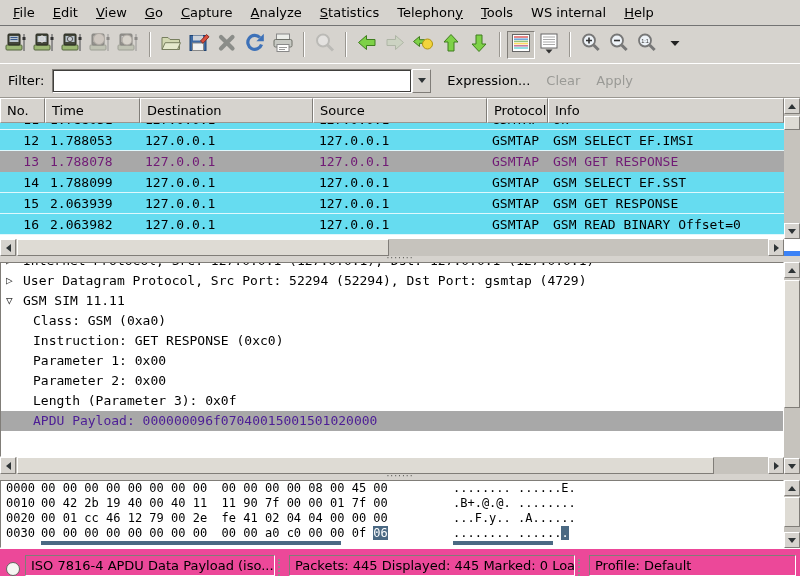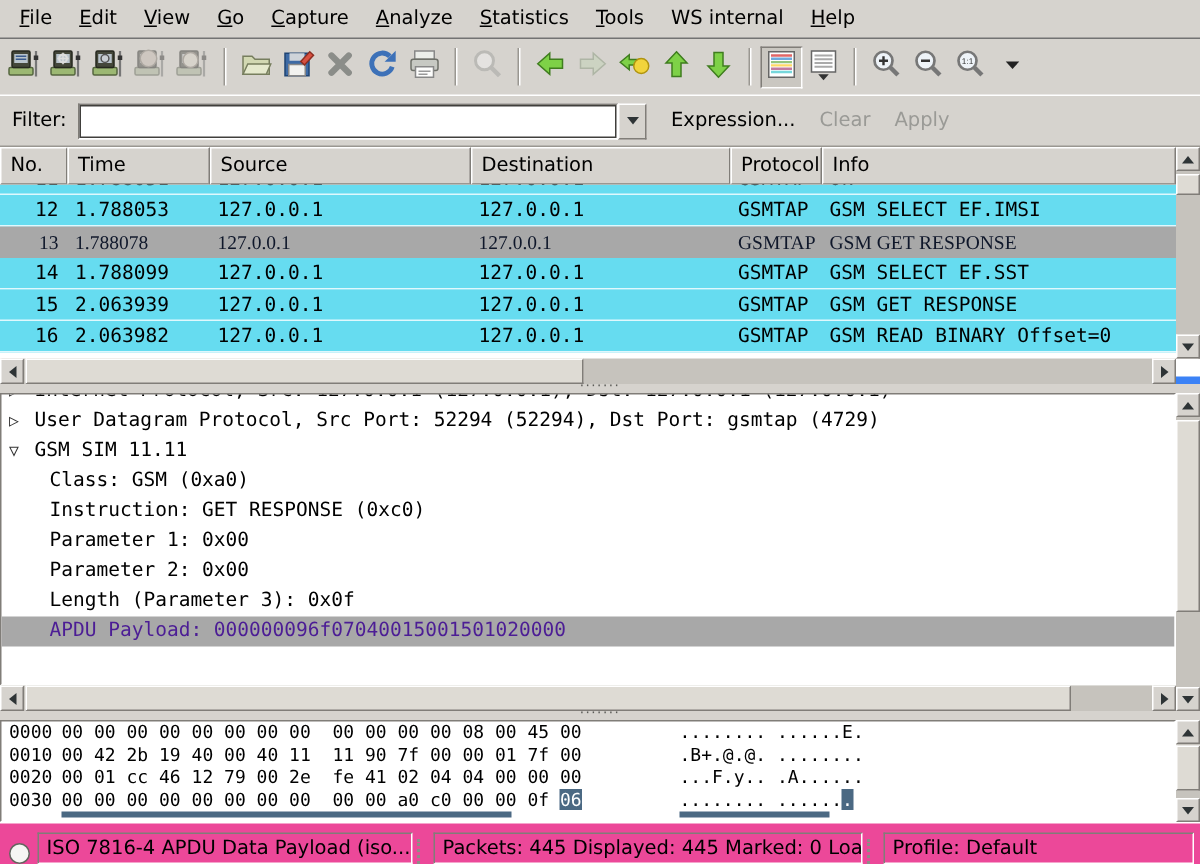--- a/index.html
+++ b/index.html
@@ -31,21 +31,21 @@
   .tri-r { width:0; height:0; border:4px solid transparent; border-left:5px solid #2e3436; margin-left:4px; }
   .fbtn { margin-left:16px; }
   .fbtn.dim { color:#9a9a96; }
 
   
   .listpane { height:158px; position:relative; background:#fff; flex:0 0 auto; border-bottom:5px solid #3b82f6; }
   .listheader { display:flex; height:25px; width:784px; }
   .hcell { background:#d6d3ce; border:1px solid; border-color:#fff #807d78 #9a9791 #fff; line-height:23px; padding-left:6px; overflow:hidden; white-space:nowrap; flex:0 0 auto; }
   .listbody { width:784px; height:116px; background:#fff; overflow:hidden; font-family:"DejaVu Sans Mono", monospace; }
   .prow { display:flex; height:21px; line-height:21px; background:var(--row-udp); border-bottom:1px solid #dff8fd; white-space:nowrap; }
-  .prow.selected { background:var(--sel-gray); color:#0f172a; border-bottom-color:var(--sel-gray);font-family:Liberation Serif, serif; }
+  .prow.selected { background:var(--sel-gray); color:#701a75; border-bottom-color:var(--sel-gray); }
   .pcell { flex:0 0 auto; overflow:hidden; padding-left:5px; }
   .pcell.no { text-align:right; padding-right:6px; padding-left:0; }
   .rowclip { height:7px; overflow:hidden; }
   .rowclip .prow { margin-top:-14px; }
   .list-hscroll { position:absolute; left:0; bottom:0; width:784px; }
   .list-vscroll { position:absolute; right:0; top:0; width:16px; height:141px; }
 
   
   .hscroll { height:17px; background:#c6c3bd; position:relative; }
   .vscroll { width:16px; background:#c6c3bd; position:absolute; }
@@ -101,20 +101,21 @@
 <div class="win">
 
   <div class="menubar" id="menubar">
       <div class="mitem"><u>F</u>ile</div>
       <div class="mitem"><u>E</u>dit</div>
       <div class="mitem"><u>V</u>iew</div>
       <div class="mitem"><u>G</u>o</div>
       <div class="mitem"><u>C</u>apture</div>
       <div class="mitem"><u>A</u>nalyze</div>
       <div class="mitem"><u>S</u>tatistics</div>
+      <div class="mitem">Telephon<u>y</u></div>
       <div class="mitem"><u>T</u>ools</div>
       <div class="mitem">WS internal</div>
       <div class="mitem"><u>H</u>elp</div>
     </div>
 
   <div class="toolbar" id="toolbar">
       <div class="tbtn">
         <span><svg viewBox="0 0 24 24" width="24" height="24">
             <rect x="1" y="14" width="16" height="5" rx="1" fill="#9cb873" stroke="#55663f"></rect>
             <rect x="3" y="3" width="12" height="11" rx="1" fill="#44473a" stroke="#26281f"></rect>
@@ -291,22 +292,22 @@
     </div>
     <span class="fbtn">Expression...</span>
     <span class="fbtn dim">Clear</span>
     <span class="fbtn dim">Apply</span>
   </div>
 
   <div class="listpane">
     <div class="listheader" id="listheader">
         <div class="hcell" style="width: 45px;">No.</div>
         <div class="hcell" style="width: 95px;">Time</div>
+        <div class="hcell" style="width: 173px;">Destination</div>
         <div class="hcell" style="width: 174px;">Source</div>
-        <div class="hcell" style="width: 173px;">Destination</div>
         <div class="hcell" style="width: 61px;">Protocol</div>
         <div class="hcell" style="width: 236px;">Info</div>
       </div>
     <div class="listbody" id="listbody">
         <div class="rowclip">
           <div class="prow">
             <div class="pcell no" style="width: 45px;">11</div>
             <div class="pcell" style="width: 95px;">1.788051</div>
             <div class="pcell" style="width: 174px;">127.0.0.1</div>
             <div class="pcell" style="width: 173px;">127.0.0.1</div>

